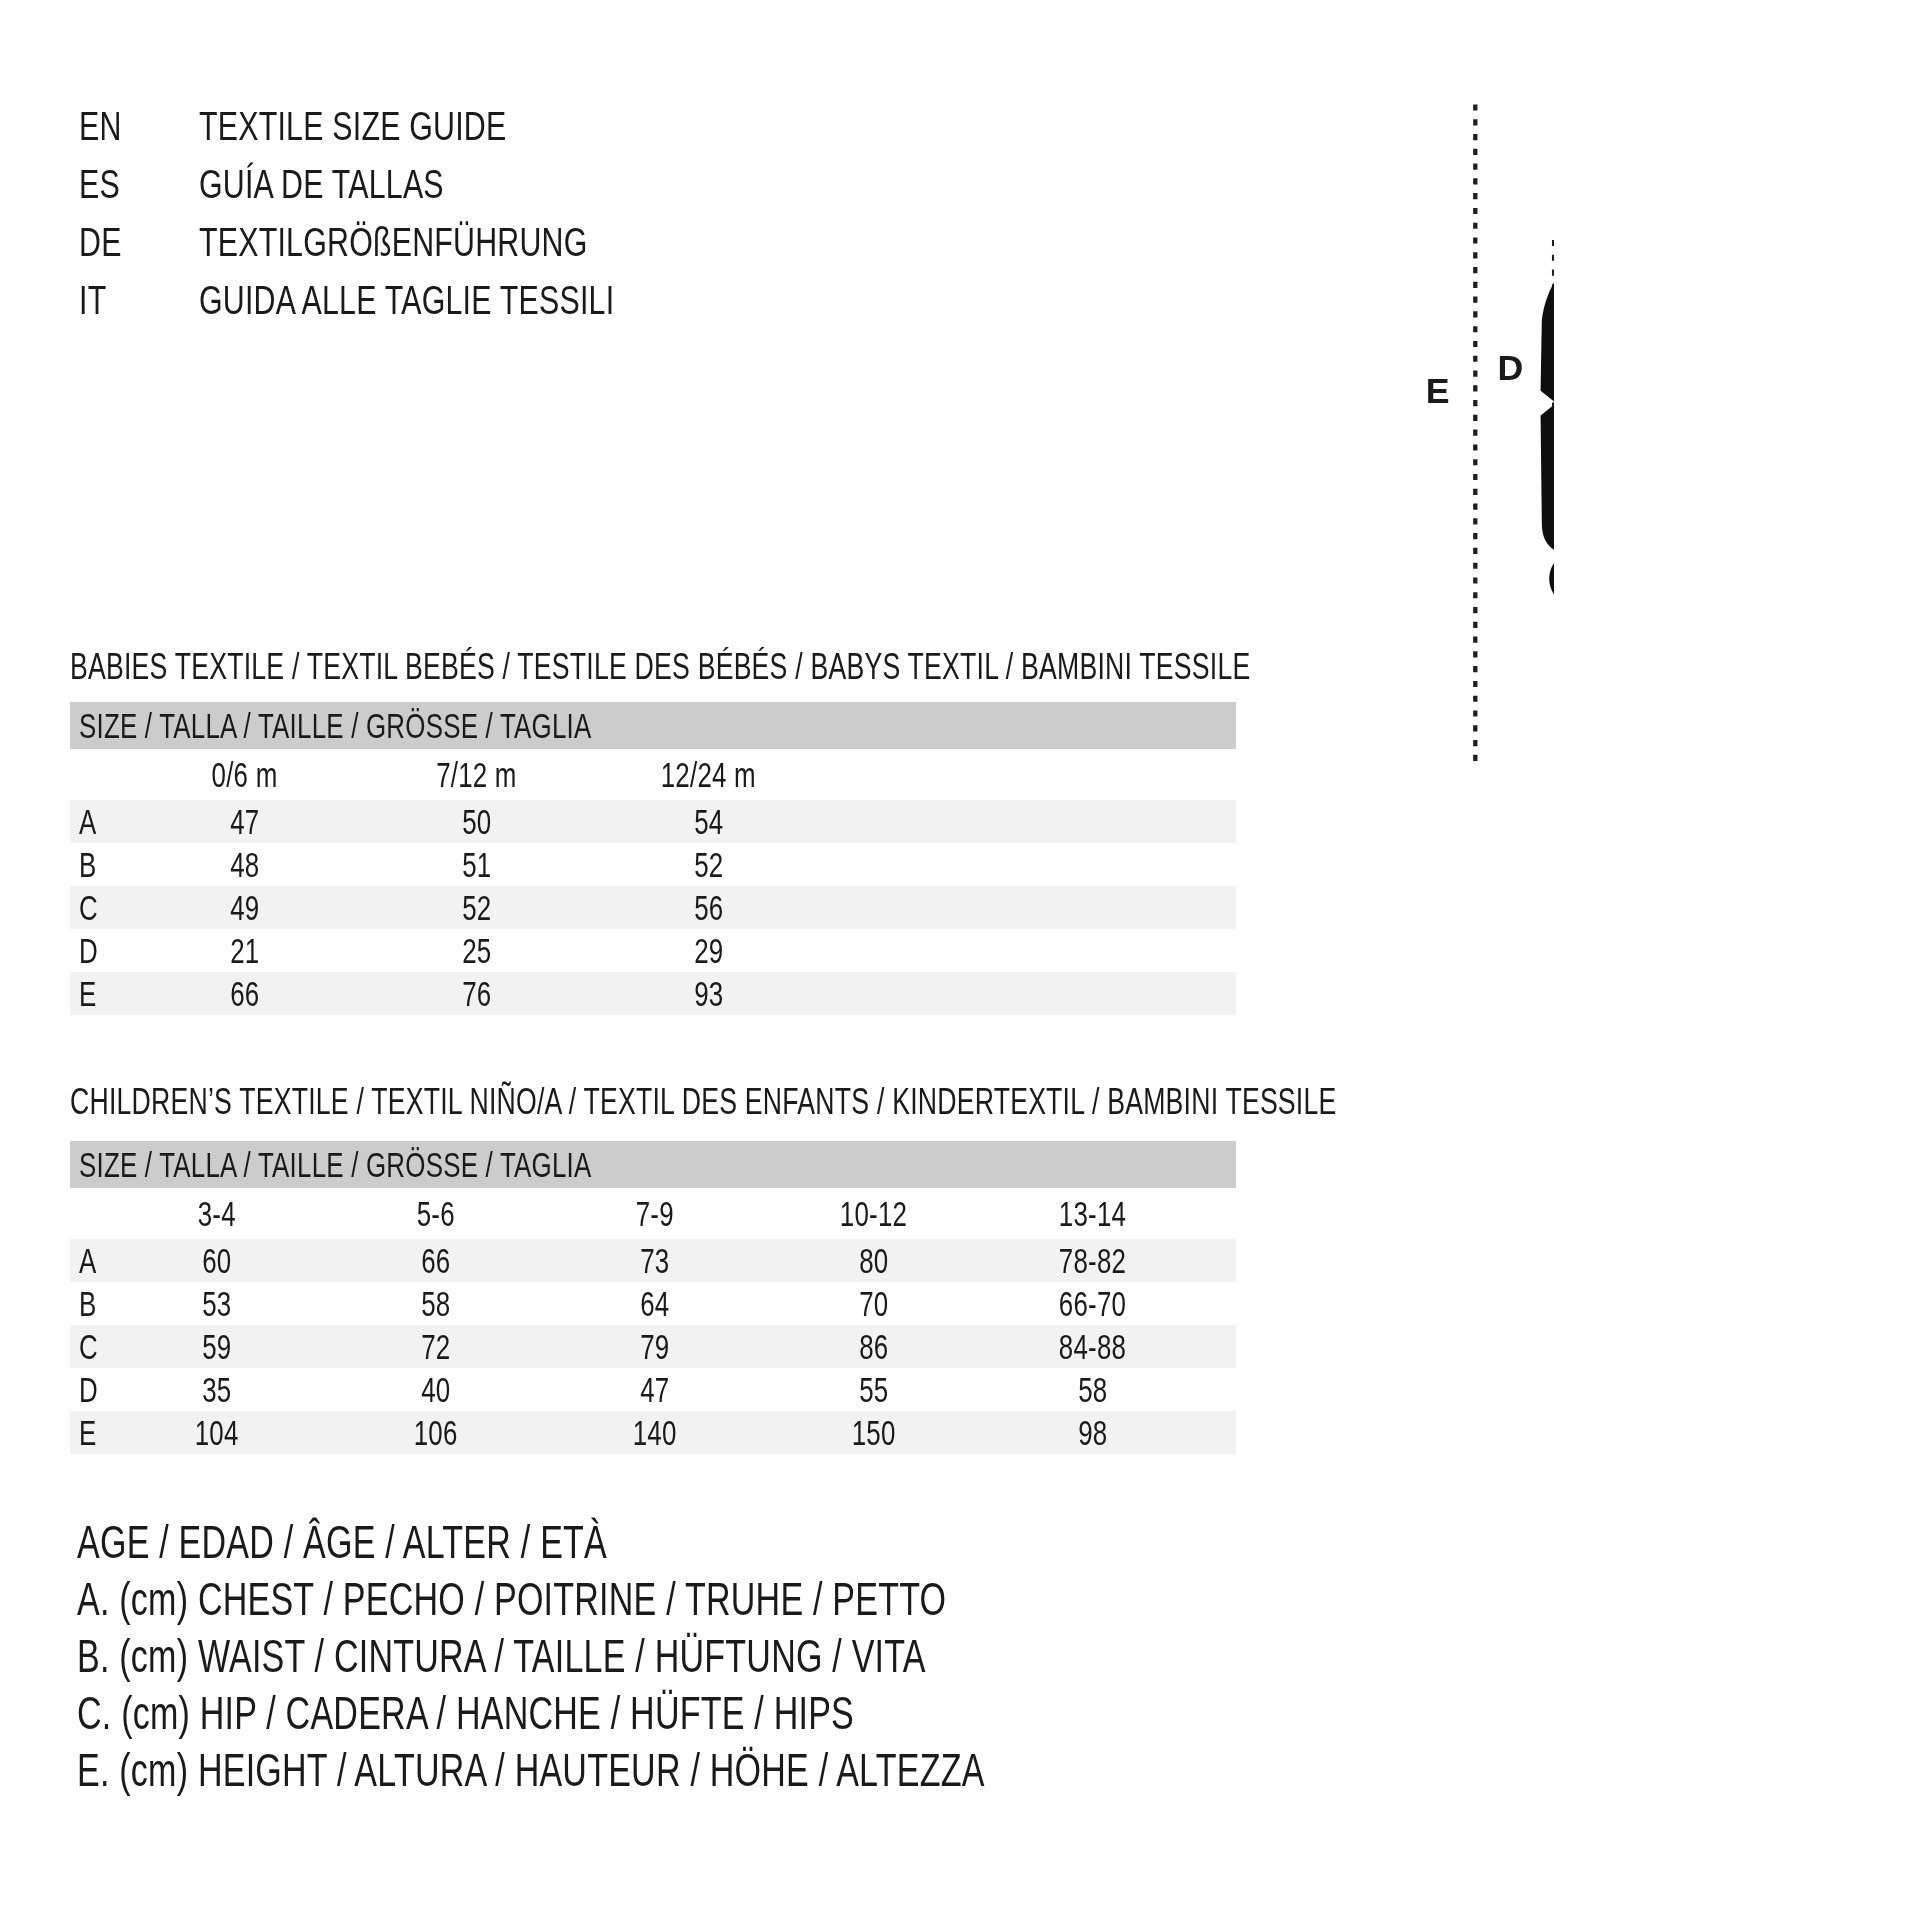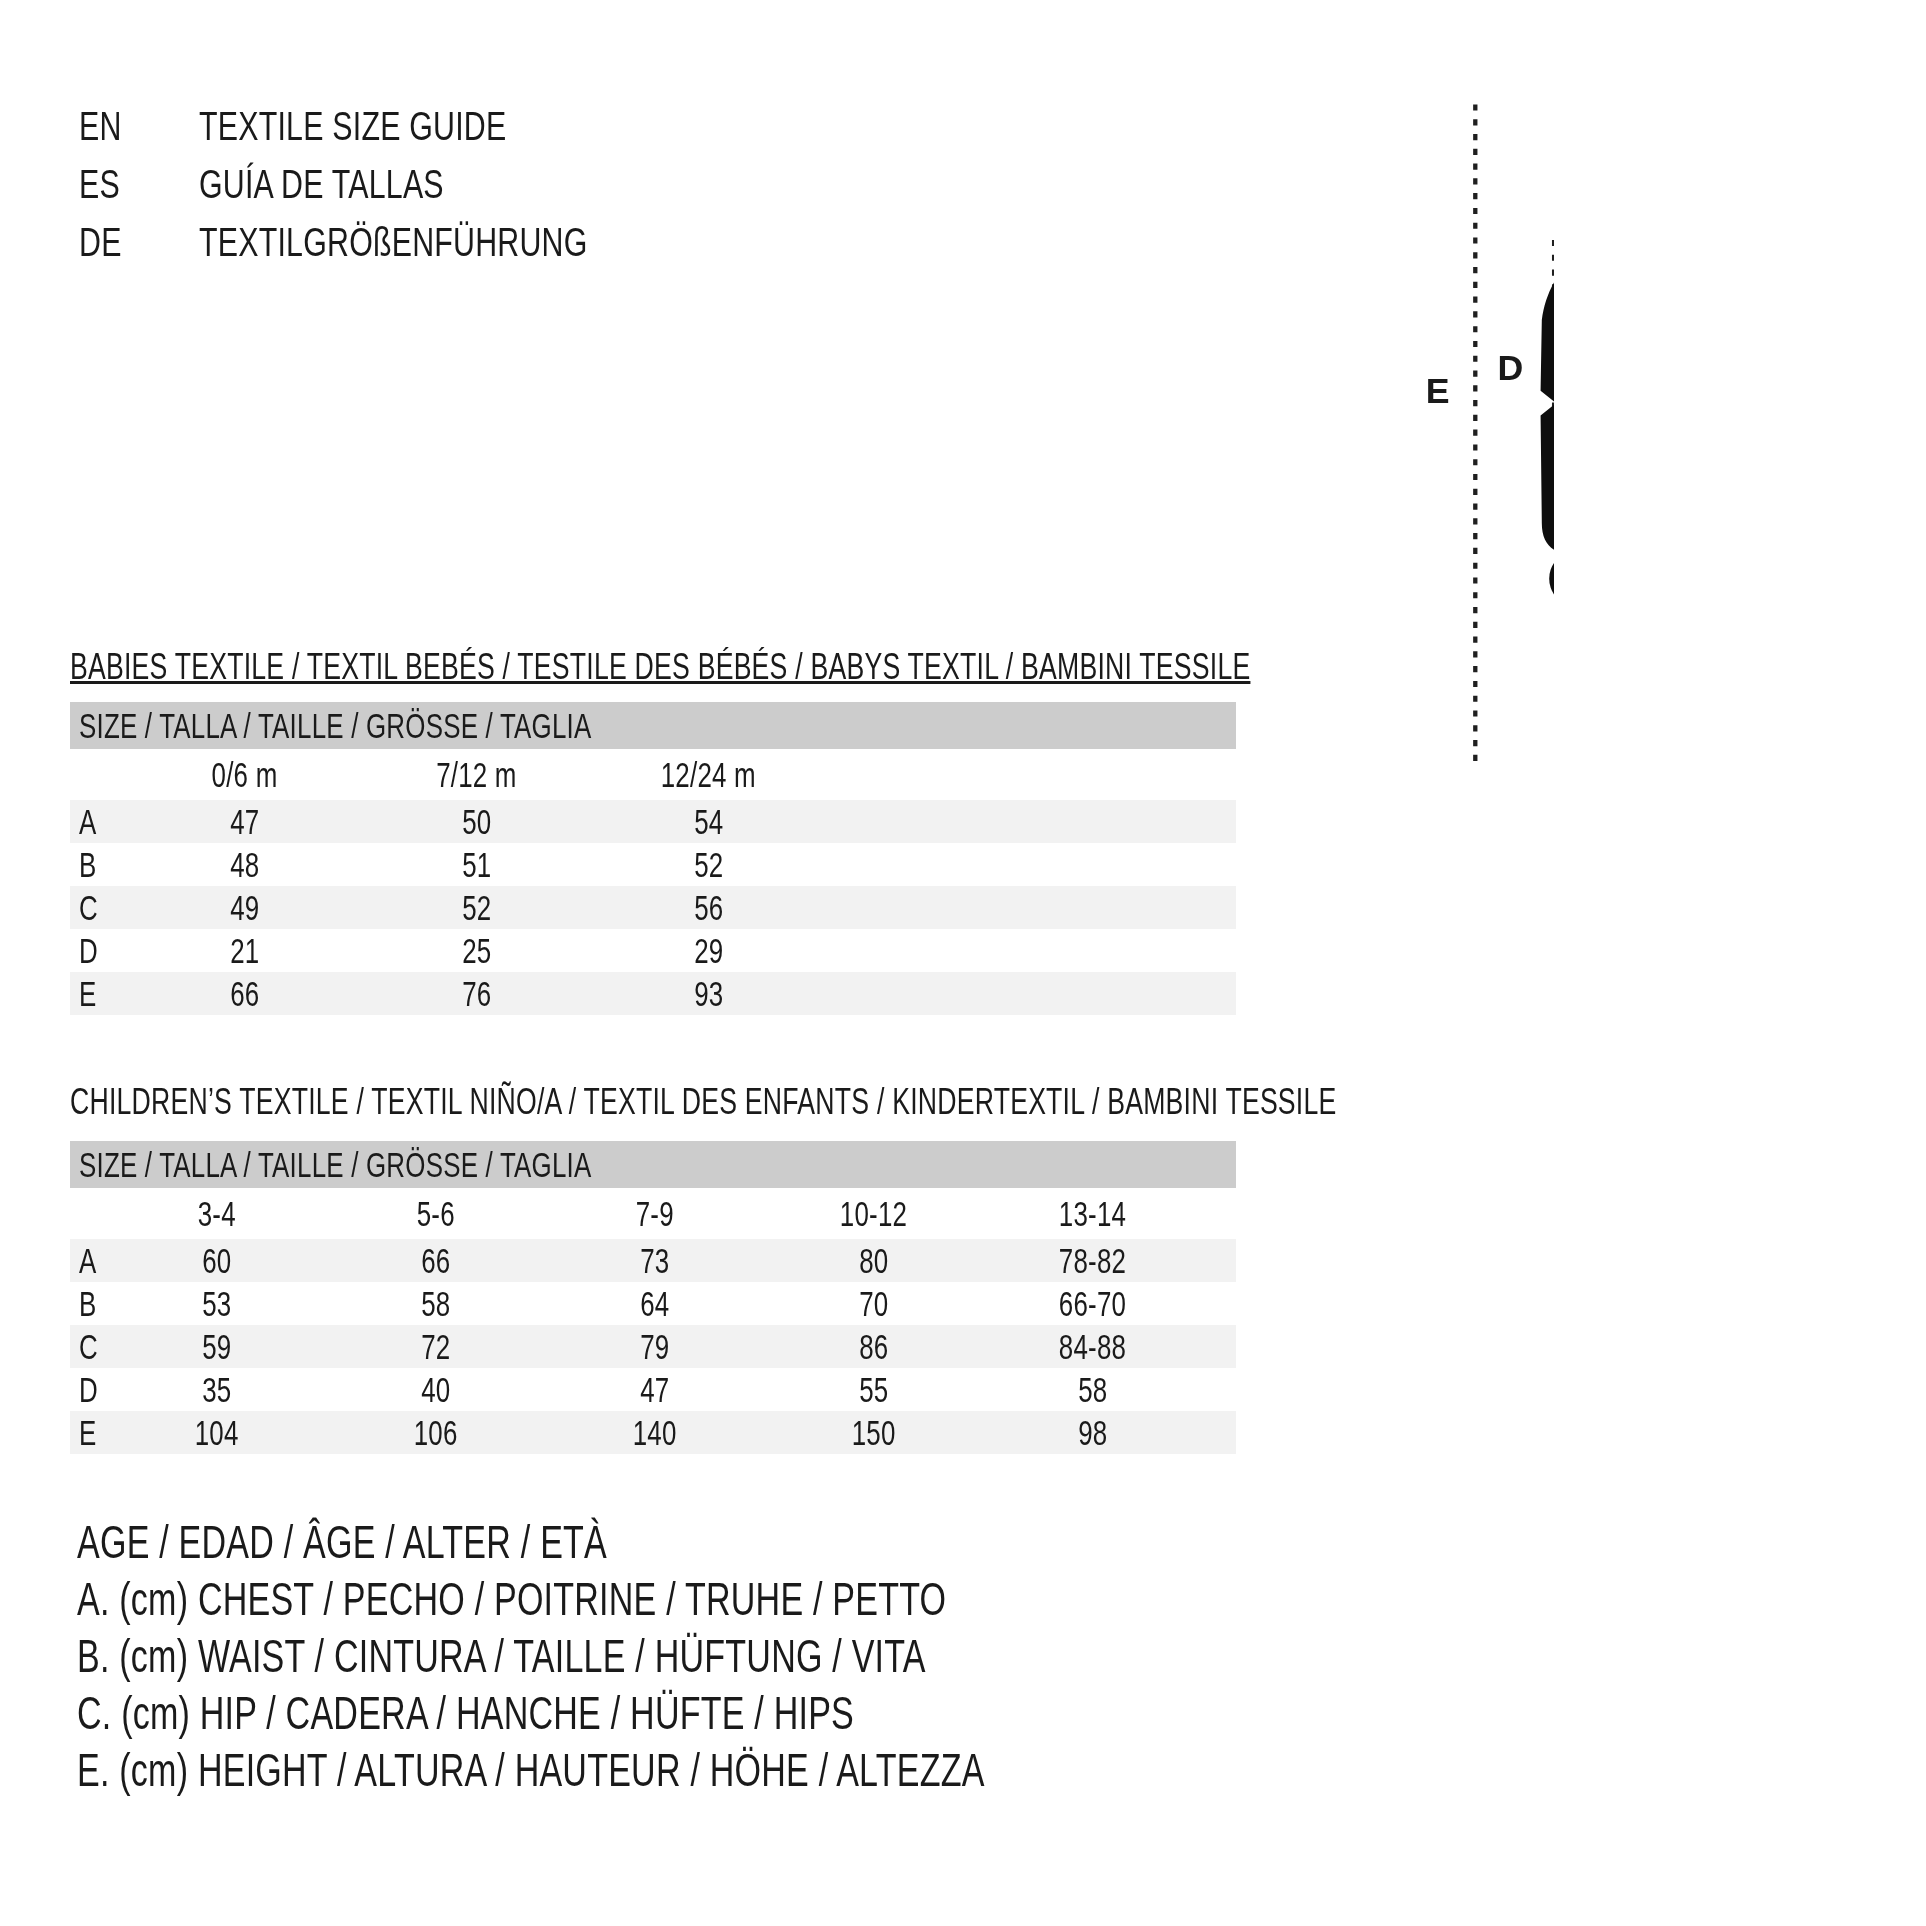--- a/index.html
+++ b/index.html
@@ -24,21 +24,21 @@
   
   .lang-list{position:absolute;left:79px;top:97px;}
   .lang-row{display:flex;align-items:center;height:58px;font-size:41px;}
   .lang-row .code{width:120px;flex:0 0 120px;}
 
   
   .section-title{
     position:absolute;left:70px;height:52px;
     display:flex;align-items:center;font-size:36px;
   }
-  .title-babies{top:641px;text-decoration:underline;}
+  .title-babies{top:641px;}
   .title-children{top:1076px;justify-content:flex-end;}
 
   
   .size-table{position:absolute;left:70px;width:1166px;}
   .tbl-babies{top:702px;}
   .tbl-children{top:1141px;}
   .size-bar{
     height:47px;background:#cccccc;
     display:flex;align-items:center;
     padding-left:9.2px;font-size:35px;
@@ -69,20 +69,24 @@
       <span class="code"><span class="cond">EN</span></span>
       <span class="cond">TEXTILE SIZE GUIDE</span>
     </div>
     <div class="lang-row">
       <span class="code"><span class="cond">ES</span></span>
       <span class="cond">GUÍA DE TALLAS</span>
     </div>
     <div class="lang-row">
       <span class="code"><span class="cond">DE</span></span>
       <span class="cond">TEXTILGRÖßENFÜHRUNG</span>
+    </div>
+    <div class="lang-row">
+      <span class="code"><span class="cond">IT</span></span>
+      <span class="cond">GUIDA ALLE TAGLIE TESSILI</span>
     </div>
   </div>
 
   <div class="figure-wrap">
     <svg width="505" height="690" viewBox="0 0 820 1120" xmlns="http://www.w3.org/2000/svg">
 
       <line x1="145" y1="20" x2="145" y2="1090" stroke="#1f1f1f" stroke-width="7" stroke-dasharray="10 14"></line>
 
       <line x1="273" y1="240" x2="273" y2="725" stroke="#1f1f1f" stroke-width="7" stroke-dasharray="10 14"></line>
 

